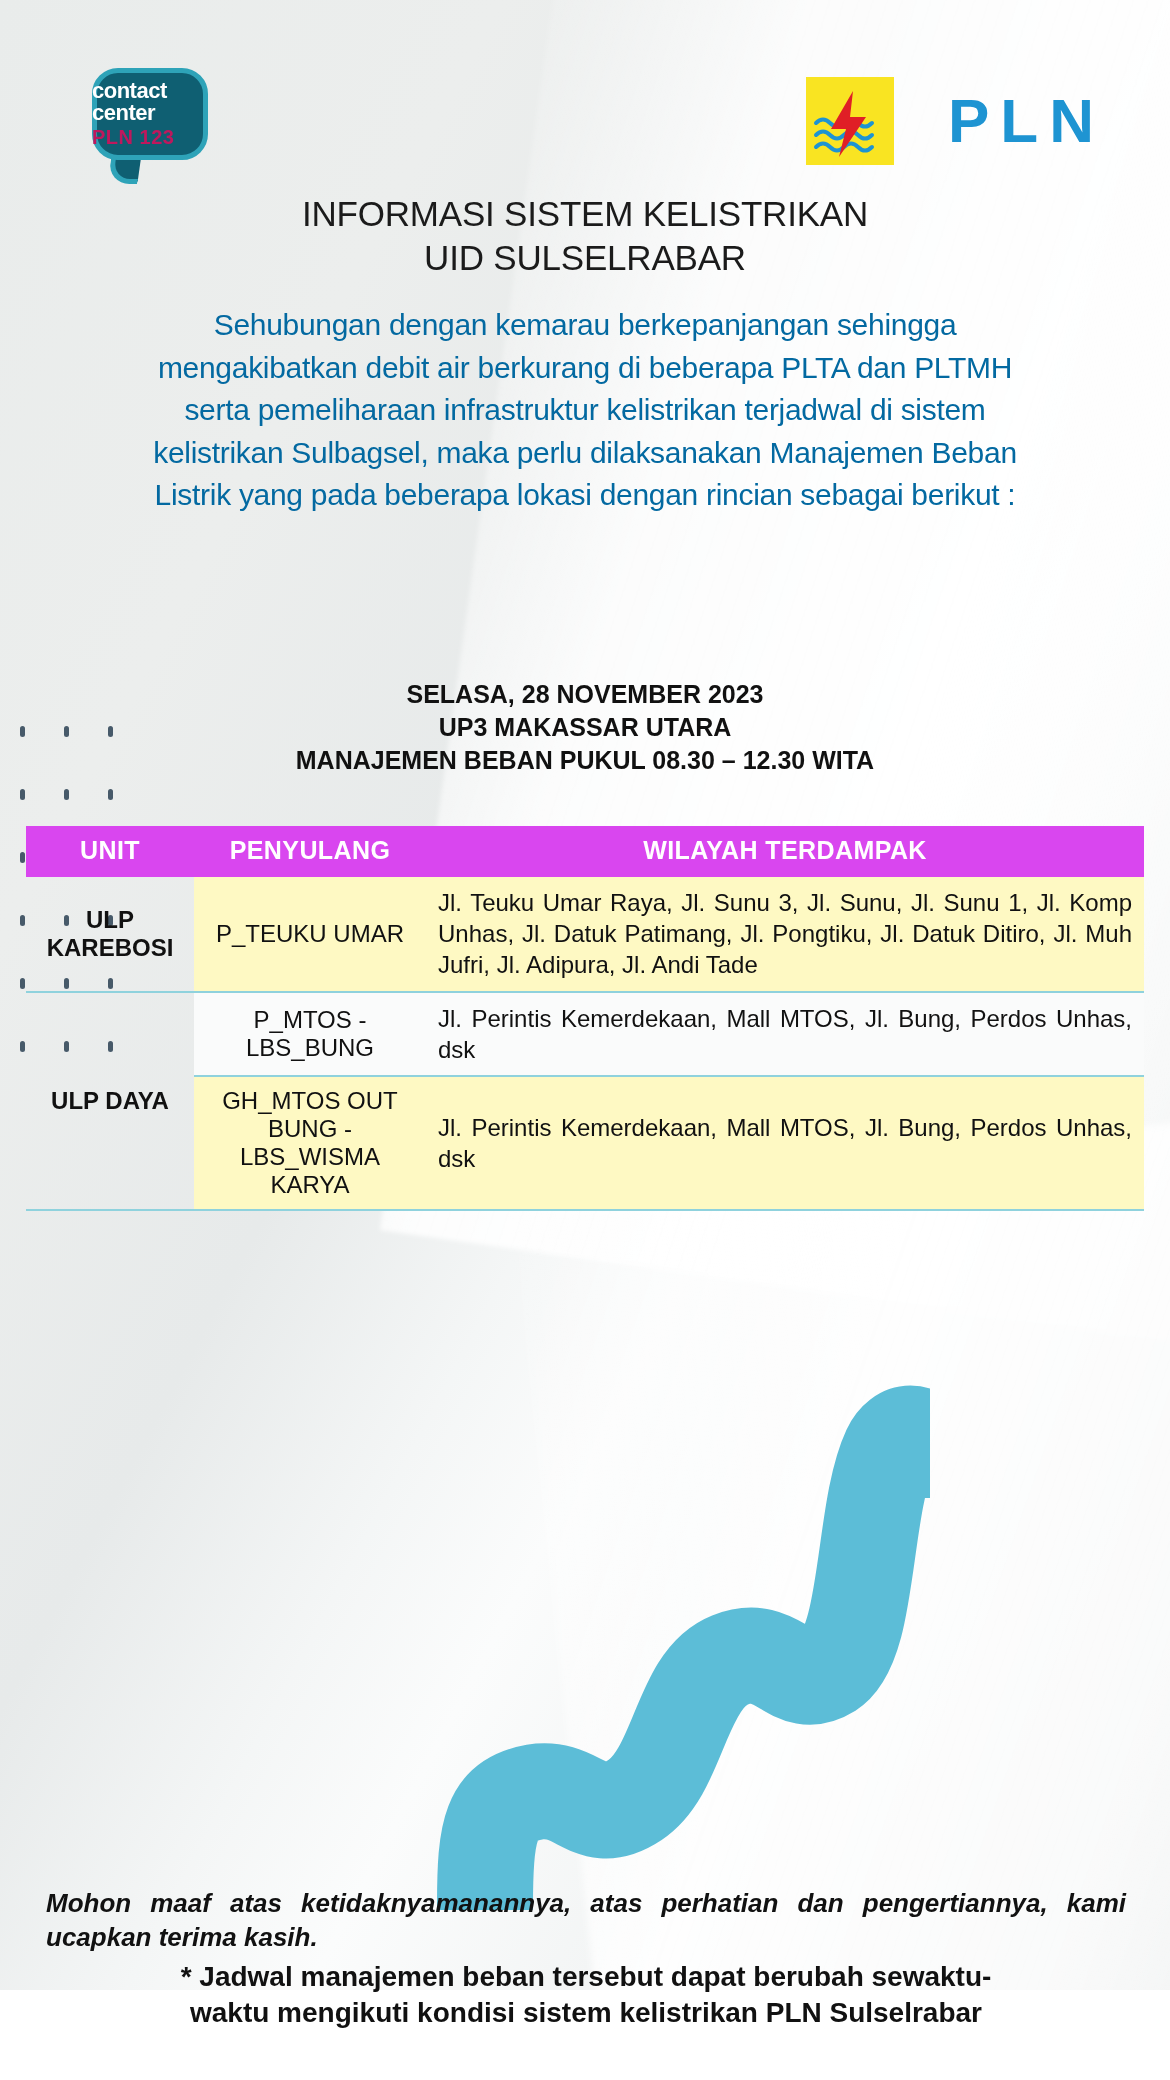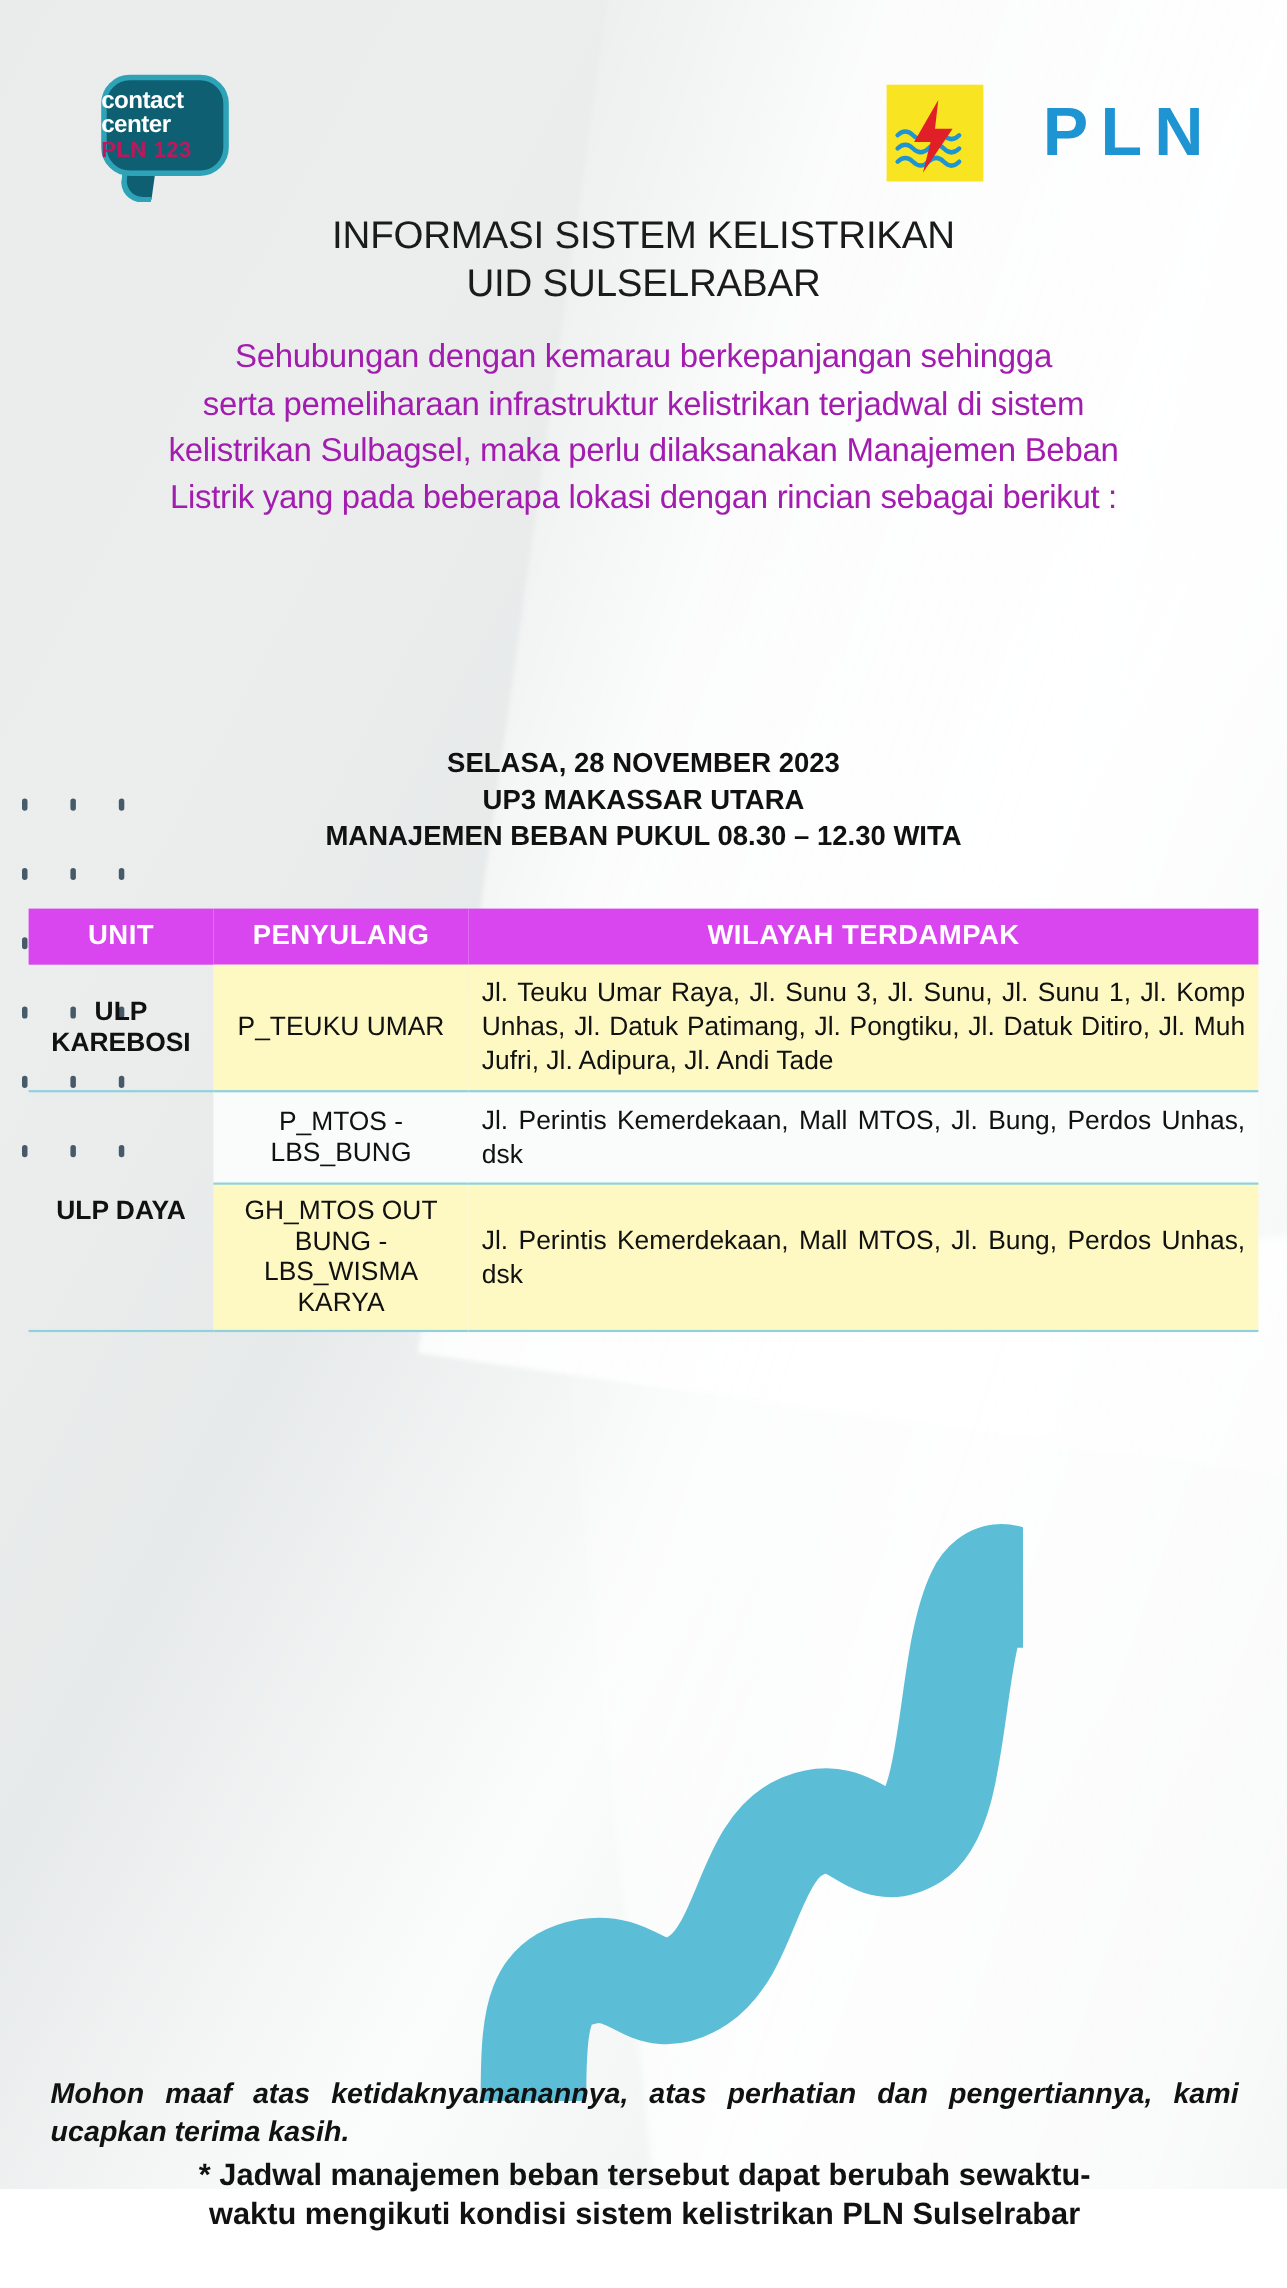--- a/index.html
+++ b/index.html
@@ -175,21 +175,21 @@
     letter-spacing: -0.2px;
   }
   .title span { display: block; }
 
   .intro {
     position: absolute;
     left: 54px;
     width: 1062px;
     top: 304px;
     text-align: center;
-    color: #a21caf;
+    color: #0369a1;
     font-size: 30px;
     line-height: 1.42;
     letter-spacing: -0.3px;
   }
   .intro span { display: block; }
 
   .meta {
     position: absolute;
     left: 0; right: 0;
     top: 678px;
@@ -346,20 +346,21 @@
     </div>
   </div>
 
   <div class="title">
     <span>INFORMASI SISTEM KELISTRIKAN</span>
     <span>UID SULSELRABAR</span>
   </div>
 
   <div class="intro">
     <span>Sehubungan dengan kemarau berkepanjangan sehingga</span>
+    <span>mengakibatkan debit air berkurang di beberapa PLTA dan PLTMH</span>
     <span>serta pemeliharaan infrastruktur kelistrikan terjadwal di sistem</span>
     <span>kelistrikan Sulbagsel, maka perlu dilaksanakan Manajemen Beban</span>
     <span>Listrik yang pada beberapa lokasi dengan rincian sebagai berikut :</span>
   </div>
 
   <div class="meta">
     <span>SELASA, 28 NOVEMBER 2023</span>
     <span>UP3 MAKASSAR UTARA</span>
     <span>MANAJEMEN BEBAN PUKUL 08.30 – 12.30 WITA</span>
   </div>

